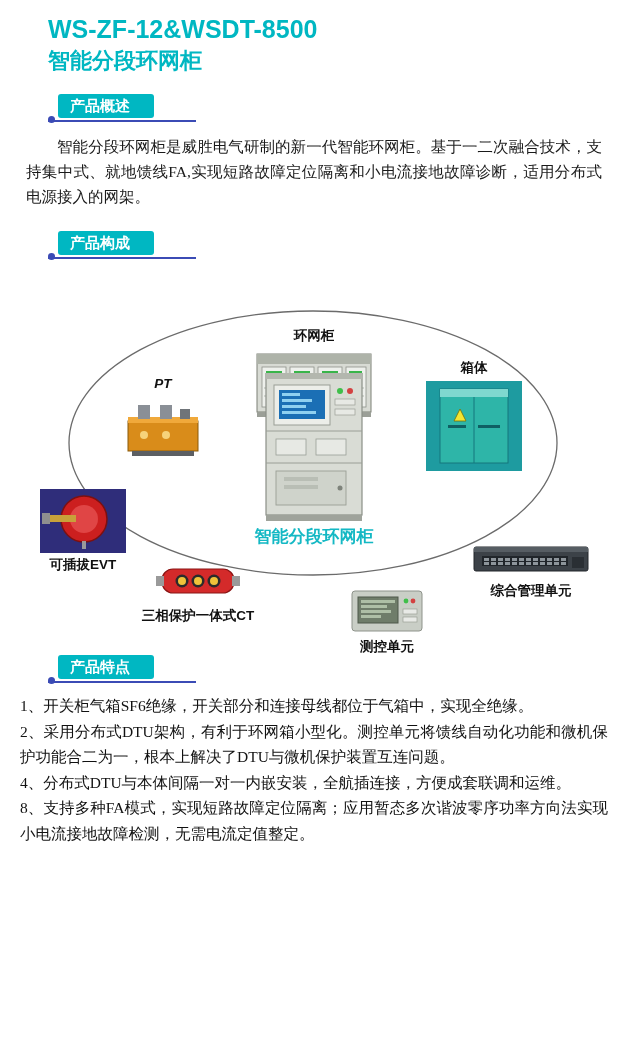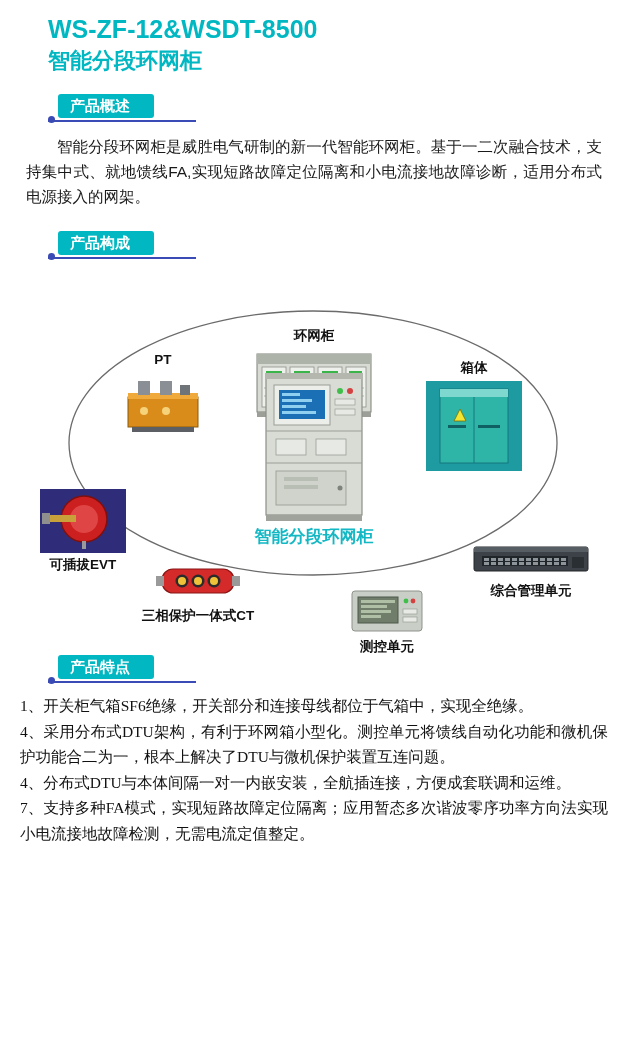--- a/index.html
+++ b/index.html
@@ -74,21 +74,21 @@
     background: #3b4bb5;
   }
 
   
   .body-text {
     margin: 10px 26px 0 26px;
     font-size: 15.5px;
     line-height: 25px;
     color: #1a1a1a;
     text-align: justify;
-    font-family: Liberation Sans, sans-serif;
+    font-family: Liberation Serif, serif;
   }
   .body-text p { margin: 0 0 2px 0; text-indent: 2em; }
 
   
   .diagram {
     position: relative;
     width: 628px;
     height: 380px;
     margin-top: 12px;
   }
@@ -208,21 +208,21 @@
         <rect x="0" y="0" width="96" height="90" fill="#1e9ba0"></rect>
         <rect x="14" y="8" width="68" height="74" fill="#2eb5a8" stroke="#14777c" stroke-width="1"></rect>
         <rect x="14" y="8" width="68" height="8" fill="#7fd8cf"></rect>
         <line x1="48" y1="16" x2="48" y2="82" stroke="#14777c" stroke-width="1"></line>
         <polygon points="34,28 40,40 28,40" fill="#f2e632" stroke="#7a6f00" stroke-width="0.8"></polygon>
         <rect x="52" y="44" width="22" height="3" fill="#0f5f63"></rect>
         <rect x="22" y="44" width="18" height="3" fill="#0f5f63"></rect>
       </svg>
     </div>
 
-    <div class="node" style="left:112px; top:31px; width:102px;">
+    <div class="node" style="left:112px; top:55px; width:102px;font-style:italic;">
       <div class="lbl">PT</div>
       <svg width="102" height="72" viewBox="0 0 102 72" style="display:block;margin:4px auto 0;">
         <rect x="0" y="0" width="102" height="72" fill="#ffffff"></rect>
         <rect x="16" y="26" width="70" height="30" fill="#d98c1a" stroke="#8a5a0a" stroke-width="1"></rect>
         <rect x="16" y="22" width="70" height="6" fill="#f0a93b"></rect>
         <rect x="26" y="10" width="12" height="14" fill="#8a8f96"></rect>
         <rect x="48" y="10" width="12" height="14" fill="#8a8f96"></rect>
         <rect x="68" y="14" width="10" height="10" fill="#6f7479"></rect>
         <rect x="20" y="56" width="62" height="5" fill="#5c5f63"></rect>
         <circle cx="32" cy="40" r="4" fill="#f6d27a"></circle>
@@ -352,18 +352,18 @@
   </div>
 
   <div class="section-head" style="margin-top:2px;">
     <div class="dot"></div>
     <div class="underline"></div>
     <div class="tag">产品特点</div>
   </div>
 
   <div class="features">
     <p>1、开关柜气箱SF6绝缘，开关部分和连接母线都位于气箱中，实现全绝缘。</p>
-    <p>4、采用分布式DTU架构，有利于环网箱小型化。测控单元将馈线自动化功能和微机保护功能合二为一，根本上解决了DTU与微机保护装置互连问题。</p>
+    <p>2、采用分布式DTU架构，有利于环网箱小型化。测控单元将馈线自动化功能和微机保护功能合二为一，根本上解决了DTU与微机保护装置互连问题。</p>
     <p>4、分布式DTU与本体间隔一对一内嵌安装，全航插连接，方便成套联调和运维。</p>
-    <p>7、支持多种FA模式，实现短路故障定位隔离；应用暂态多次谐波零序功率方向法实现小电流接地故障检测，无需电流定值整定。</p>
+    <p>8、支持多种FA模式，实现短路故障定位隔离；应用暂态多次谐波零序功率方向法实现小电流接地故障检测，无需电流定值整定。</p>
   </div>
 
 </div>
 
 </body></html>

